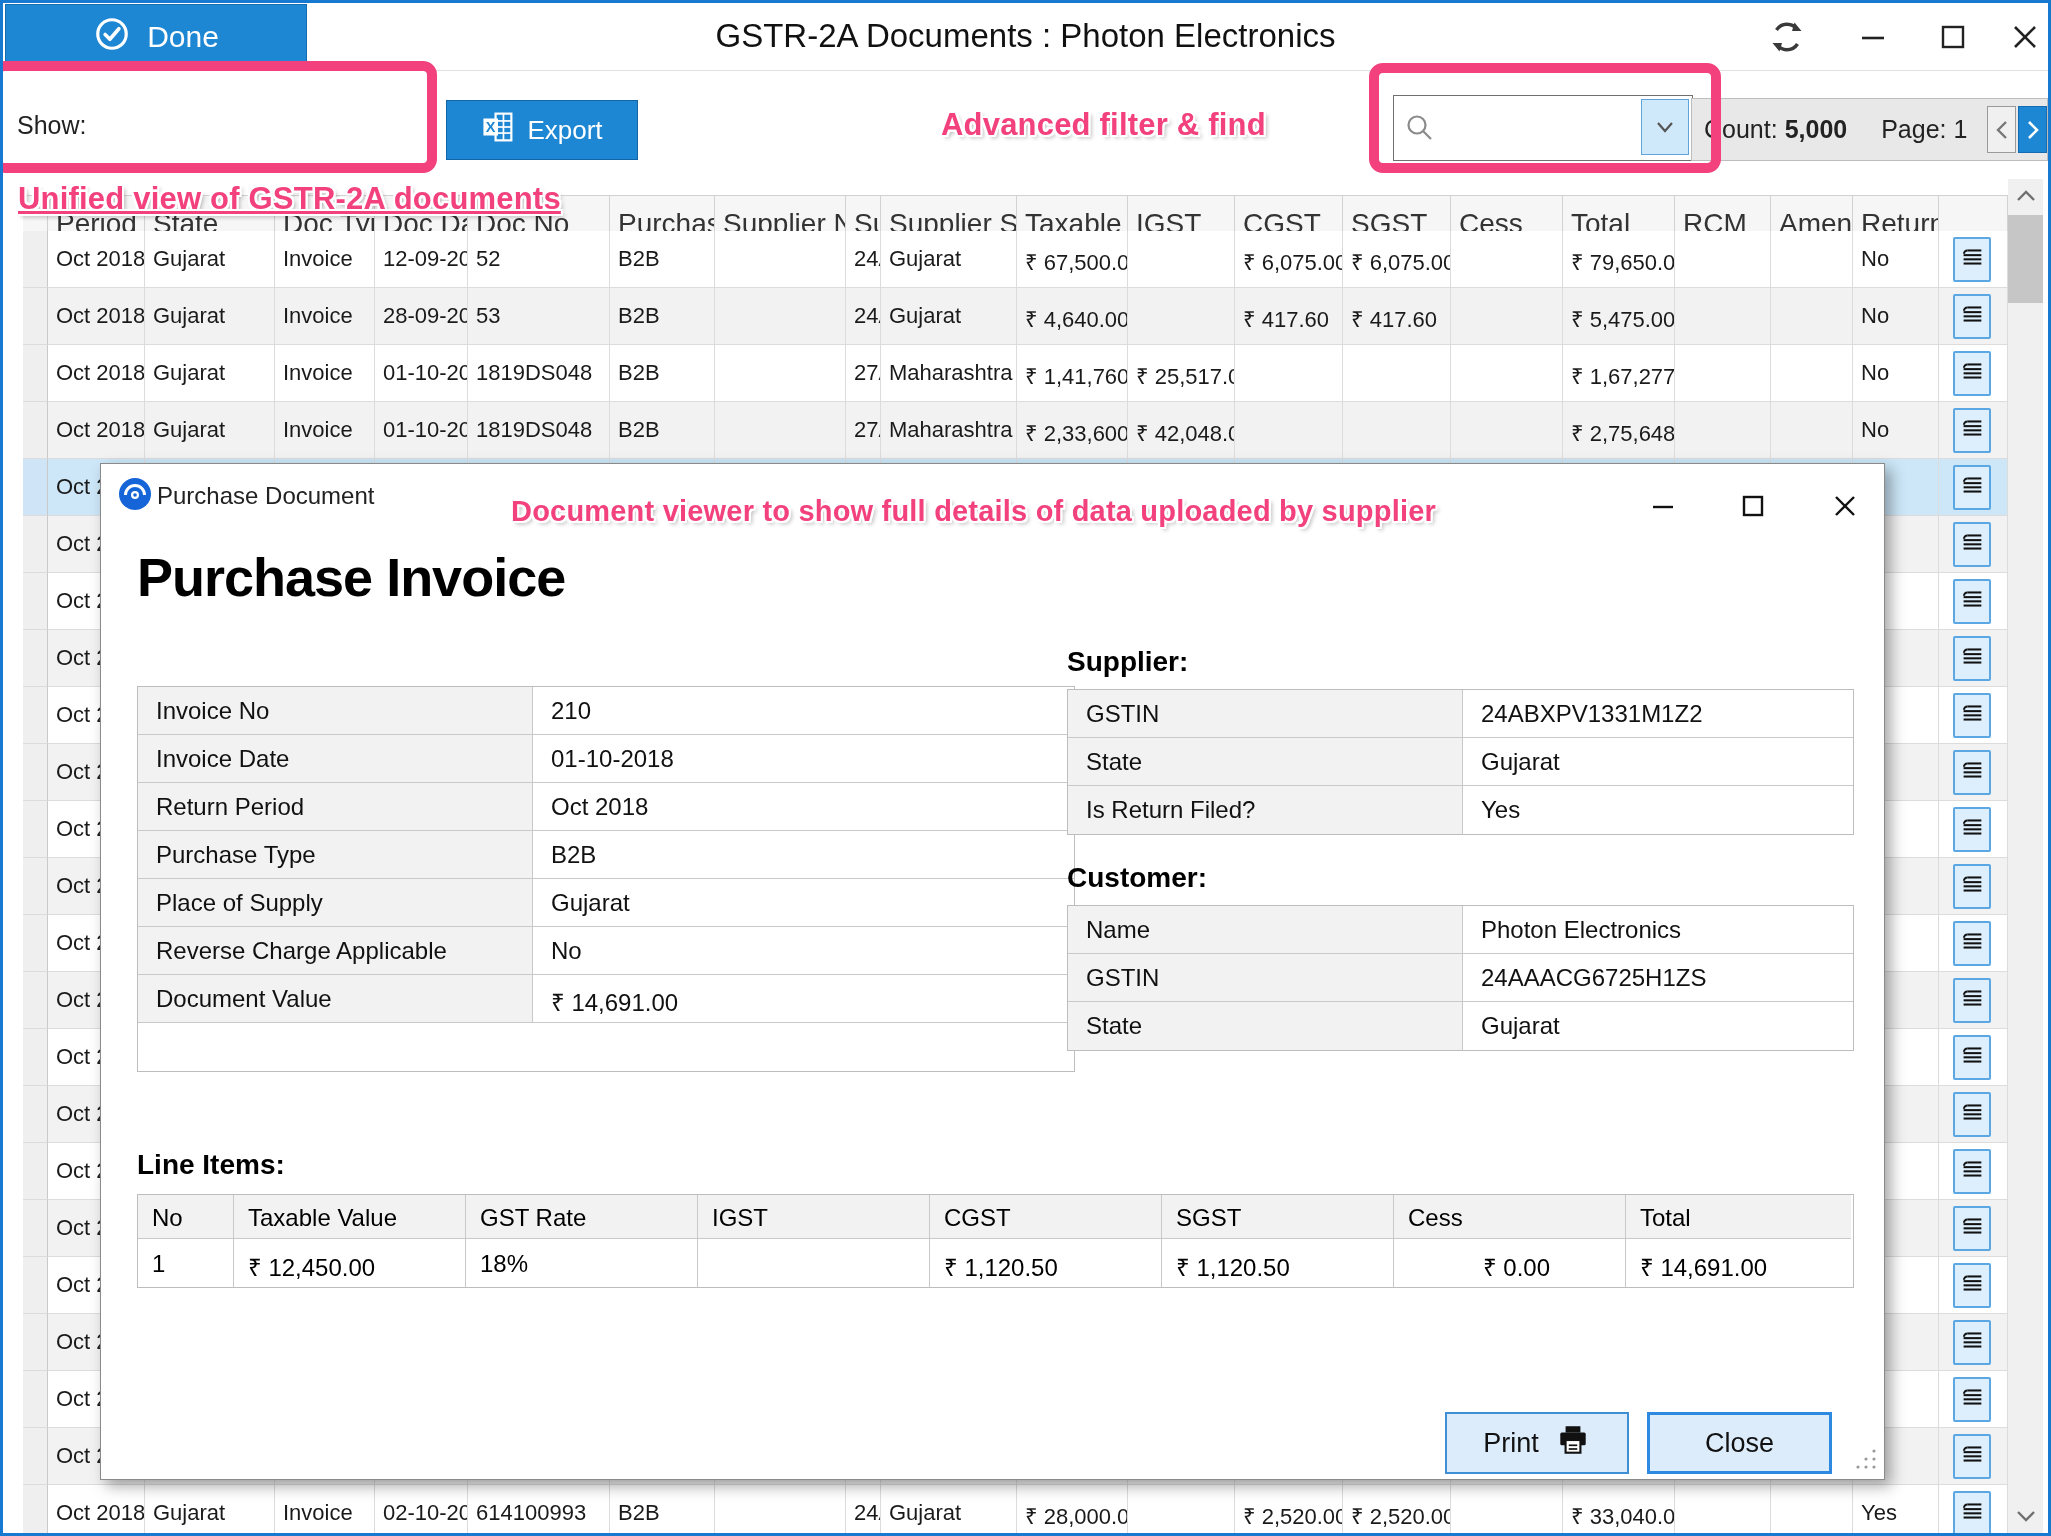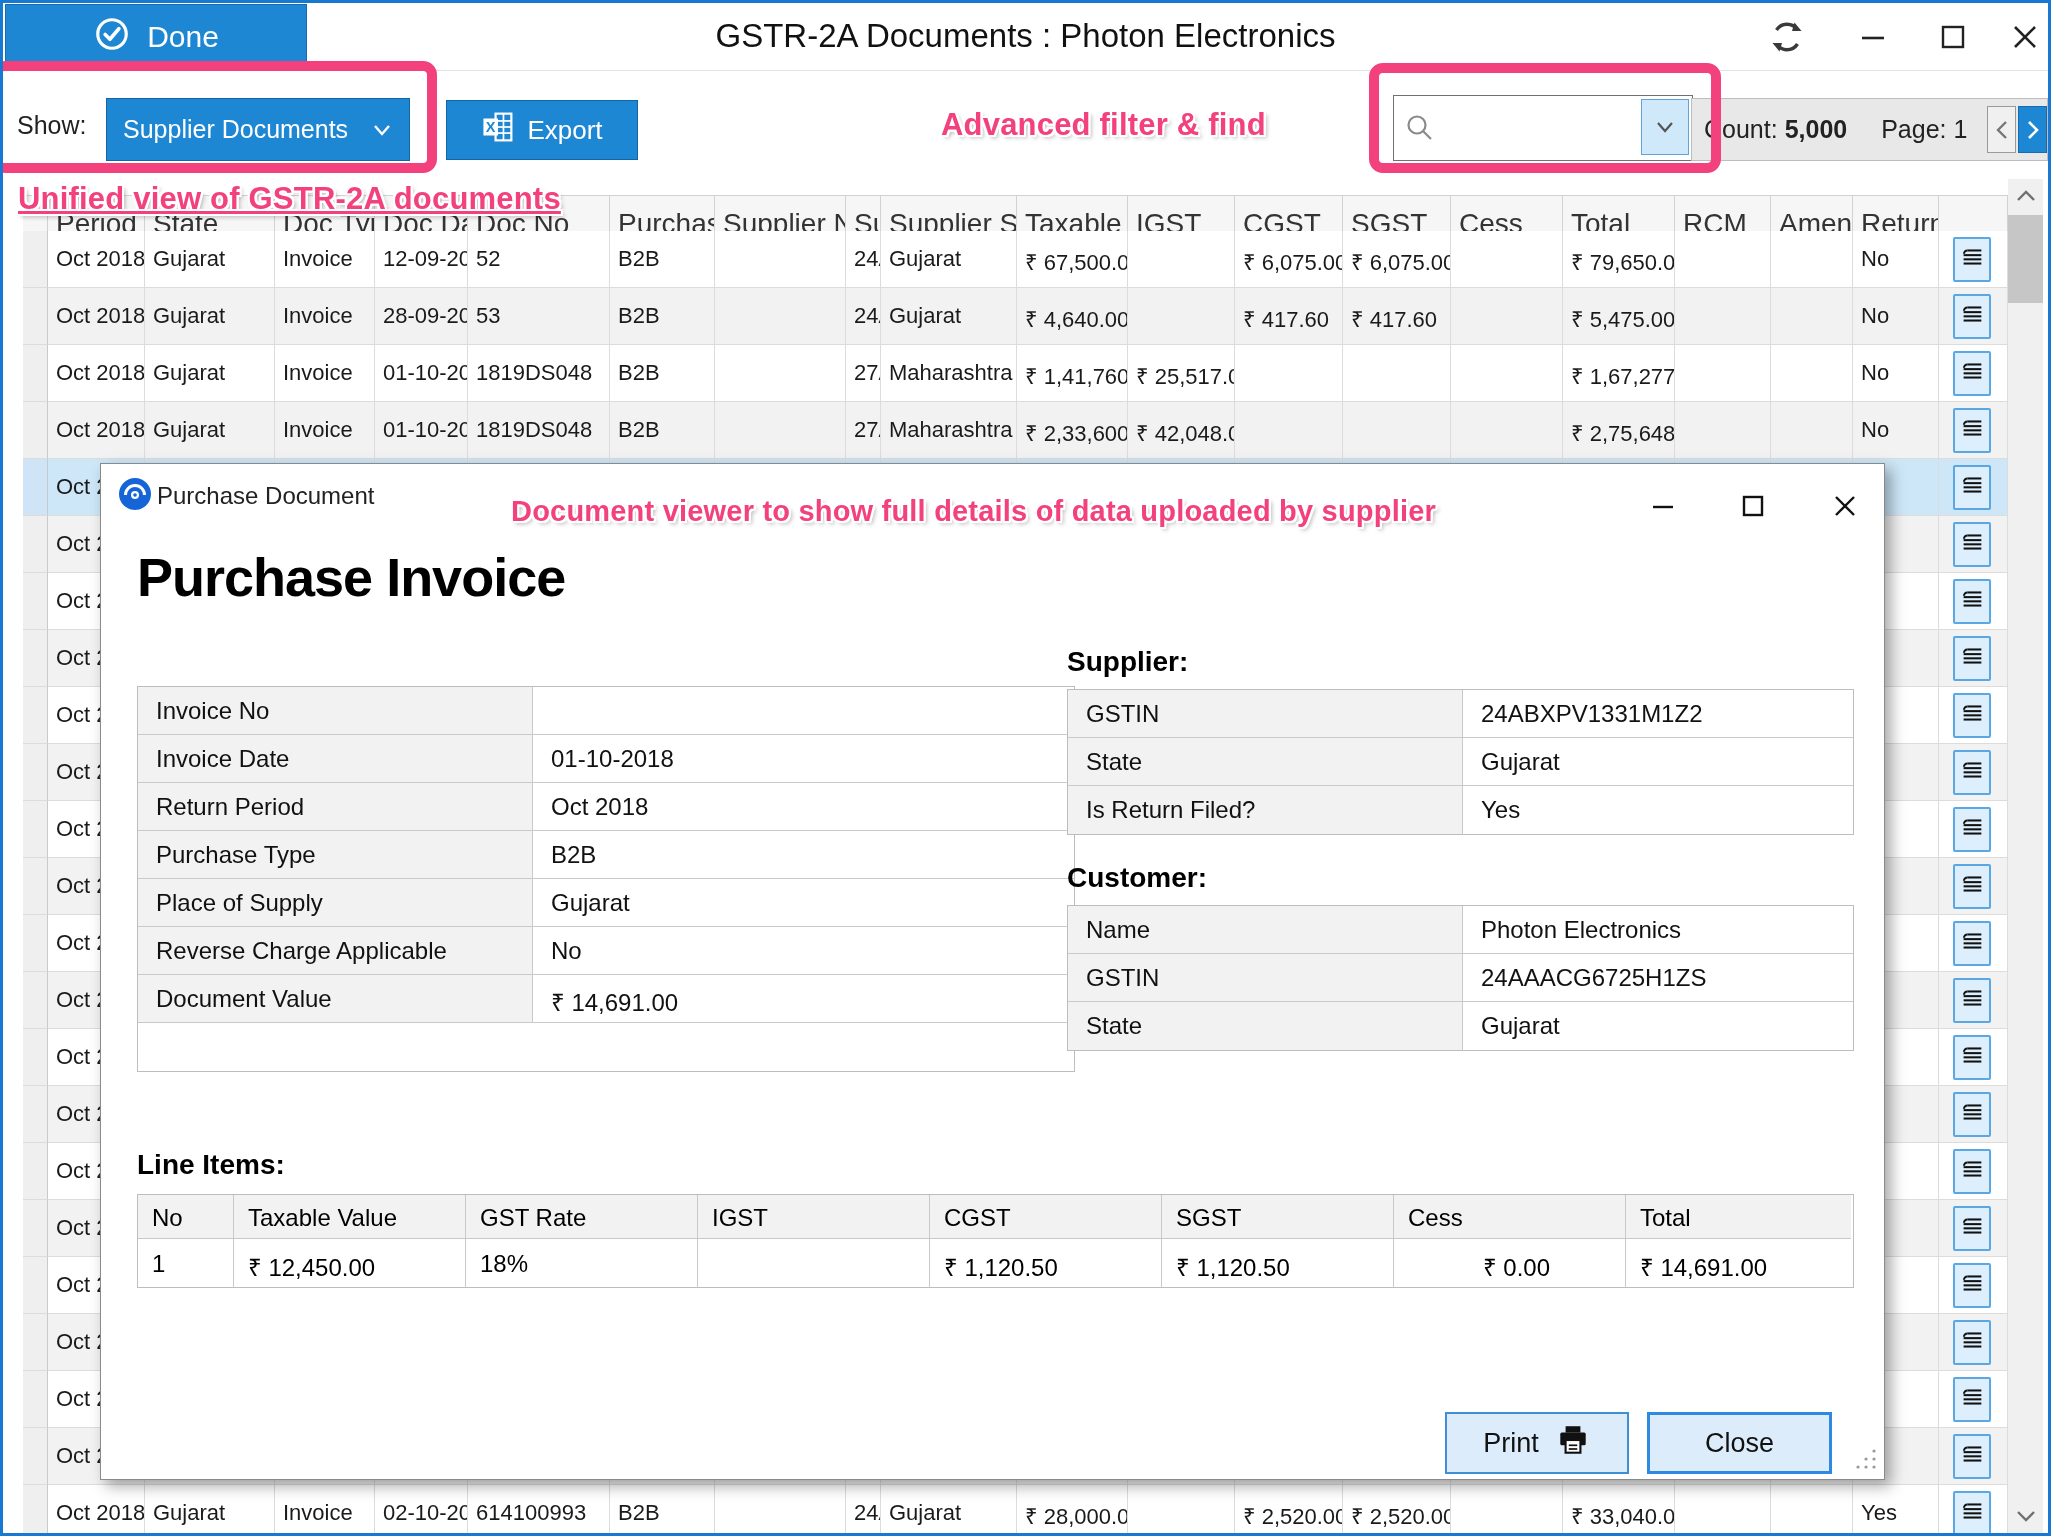--- a/index.html
+++ b/index.html
@@ -139,28 +139,20 @@
     </div>
     <div class="winctl" style="left:2000px;">
       <svg width="30" height="30" viewBox="0 0 30 30">
           <line x1="5" y1="5" x2="25" y2="25" stroke="#222" stroke-width="2.6"></line>
           <line x1="25" y1="5" x2="5" y2="25" stroke="#222" stroke-width="2.6"></line>
         </svg>
     </div>
   </div>
 
   <div id="show-label">Show:</div>
-  <div id="show-dd">
-    <span class="ddtext">Supplier Documents</span>
-    <span>
-      <svg width="22" height="16" viewBox="0 0 22 16">
-          <polyline points="4,4 11,12 18,4" fill="none" stroke="#fff" stroke-width="2.4"></polyline>
-        </svg>
-    </span>
-  </div>
   <div id="export-btn">
     <span>
       <svg width="34" height="34" viewBox="0 0 28 28">
         <rect x="12" y="3" width="13" height="22" fill="none" stroke="#fff" stroke-width="1.8"></rect>
         <line x1="12" y1="9" x2="25" y2="9" stroke="#fff" stroke-width="1.4"></line>
         <line x1="12" y1="14" x2="25" y2="14" stroke="#fff" stroke-width="1.4"></line>
         <line x1="12" y1="19" x2="25" y2="19" stroke="#fff" stroke-width="1.4"></line>
         <line x1="18.5" y1="3" x2="18.5" y2="25" stroke="#fff" stroke-width="1.4"></line>
         <rect x="2" y="7" width="12" height="14" fill="#fff"></rect>
         <text x="4" y="18.5" font-size="12" font-weight="bold" fill="#1E87D4" font-family="Liberation Sans, sans-serif">X</text>
@@ -997,20 +989,21 @@
           <line x1="5" y1="5" x2="23" y2="23" stroke="#111" stroke-width="2.4"></line>
           <line x1="23" y1="5" x2="5" y2="23" stroke="#111" stroke-width="2.4"></line>
         </svg>
     </div>
 
     <div id="m-heading">Purchase Invoice</div>
 
     <div class="kvtable" id="inv-table" style="left:36px; top:222px; width:938px;">
         <div class="kvrow">
           <div class="kvlabel">Invoice No</div>
+          <div class="kvvalue">210</div>
         </div>
         <div class="kvrow">
           <div class="kvlabel">Invoice Date</div>
           <div class="kvvalue">01-10-2018</div>
         </div>
         <div class="kvrow">
           <div class="kvlabel">Return Period</div>
           <div class="kvvalue">Oct 2018</div>
         </div>
         <div class="kvrow">

